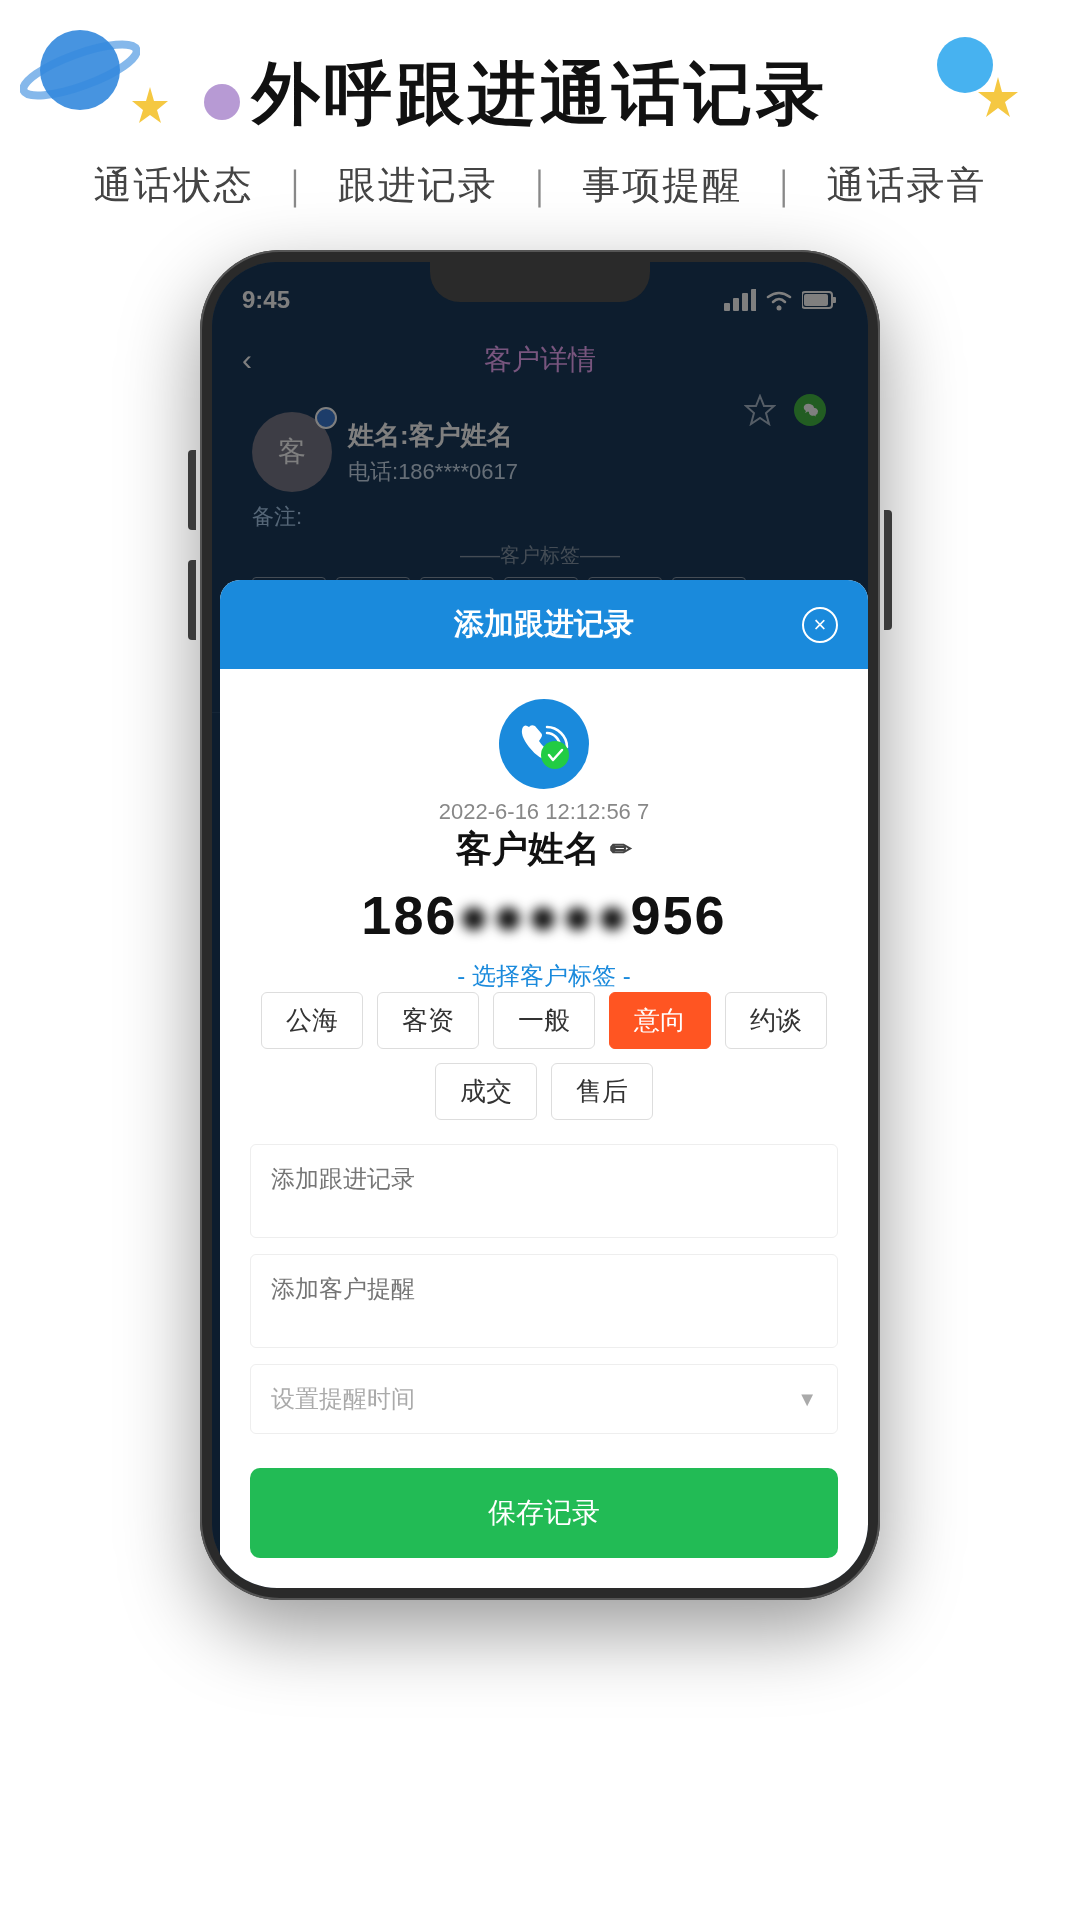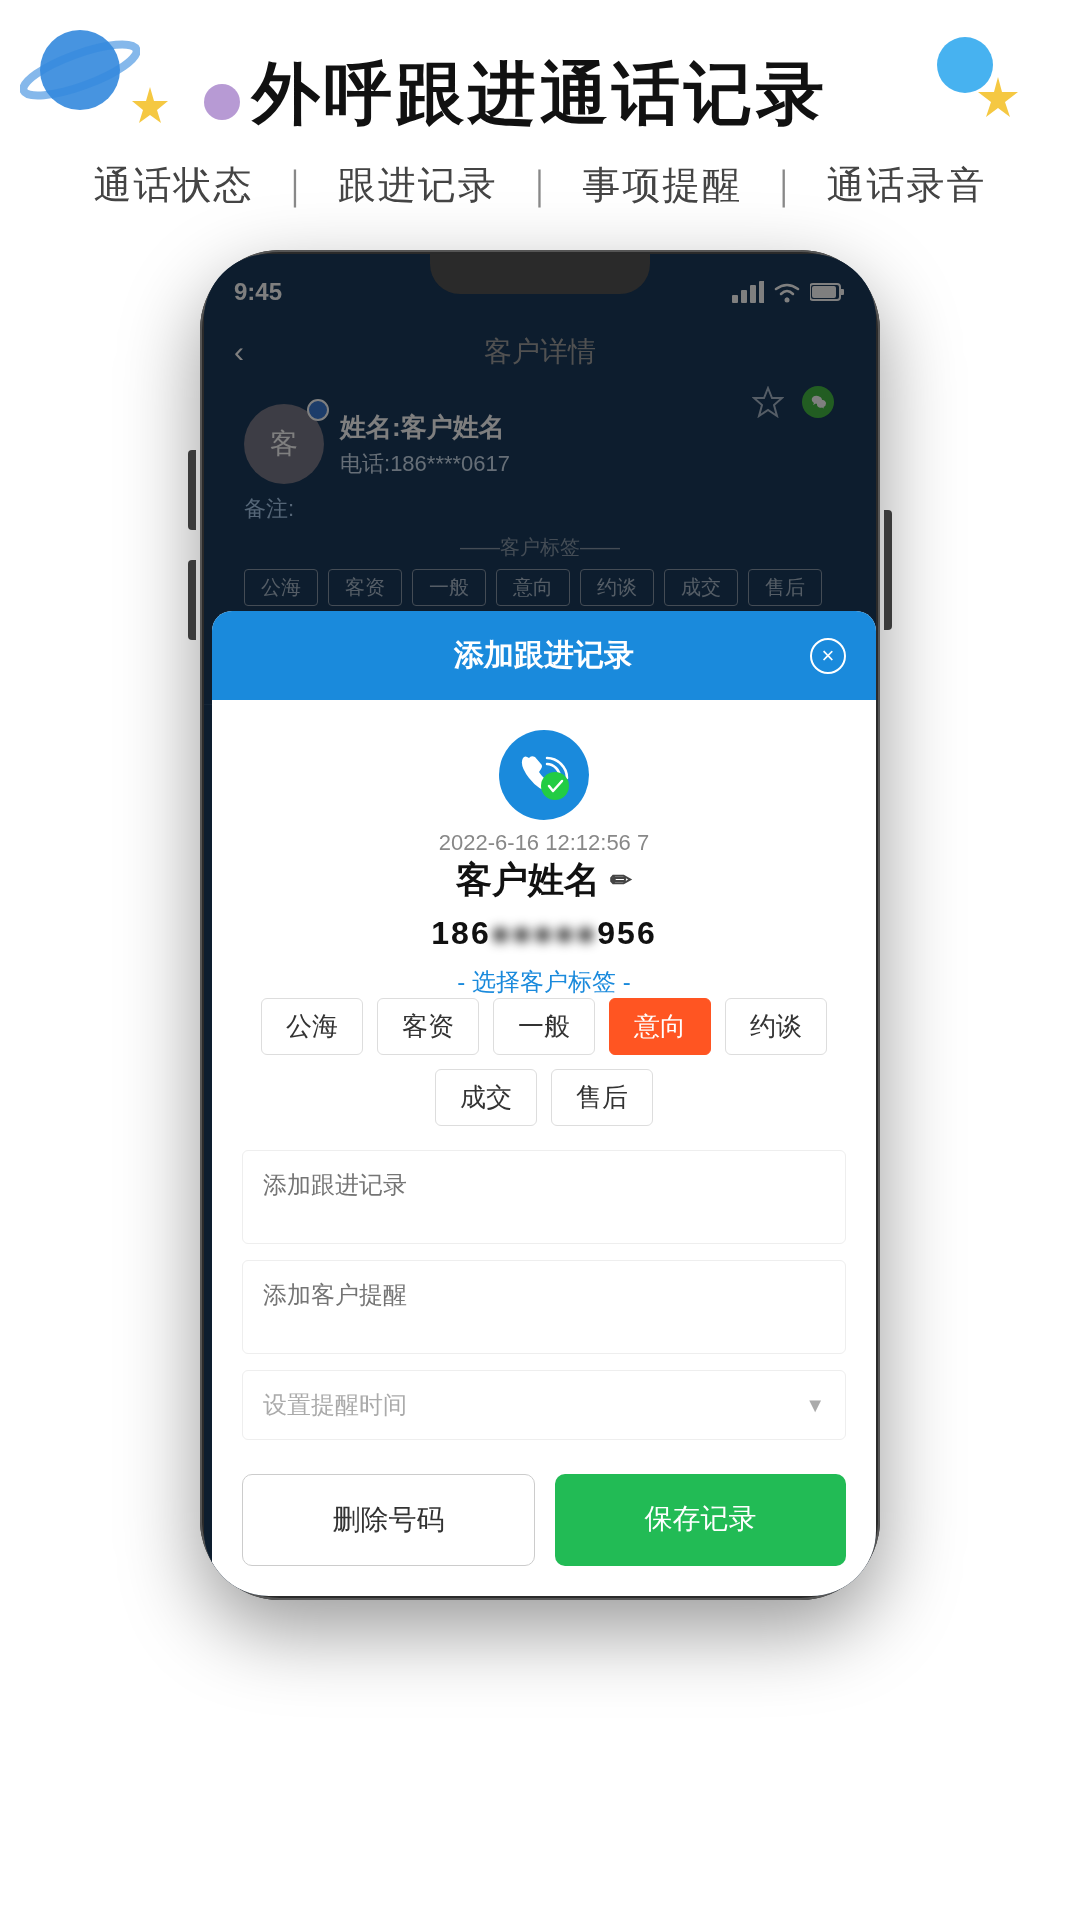--- a/index.html
+++ b/index.html
@@ -87,21 +87,21 @@
       width: 680px;
       height: 1350px;
     }
 
     .phone-frame {
       position: relative;
       width: 100%;
       height: 100%;
       background: #2a2a2a;
       border-radius: 80px;
-      padding: 4px;
+      padding: 12px;
       box-shadow: 0 30px 80px rgba(0,0,0,0.4), inset 0 0 0 2px #555;
     }
 
     .phone-screen {
       width: 100%;
       height: 100%;
       background: #1a3a5c;
       border-radius: 65px;
       overflow: hidden;
       position: relative;
@@ -192,21 +192,21 @@
 
     .app-header-back {
       position: absolute;
       left: 30px;
       font-size: 30px;
       color: white;
     }
 
     .app-header-title {
       font-size: 28px;
-      color: #a3a3a3;
+      color: #f0abfc;
       font-weight: 500;
     }
 
     
     .customer-card {
       position: absolute;
       top: 130px;
       left: 20px;
       right: 20px;
       padding: 20px;
@@ -404,21 +404,21 @@
       gap: 10px;
       margin-bottom: 10px;
     }
 
     .edit-icon {
       font-size: 26px;
       color: #444444;
     }
 
     .modal-phone {
-      font-size: 32px;
+      font-size: 54px;
       font-weight: 700;
       color: #111111;
       letter-spacing: 2px;
       margin-bottom: 14px;
     }
 
     .select-tag-label {
       font-size: 24px;
       color: #1a8adc;
     }
@@ -702,21 +702,20 @@
 
           <textarea class="modal-input" rows="2" style="resize: none;" placeholder="添加跟进记录"></textarea>
           <textarea class="modal-input" rows="2" style="resize: none;" placeholder="添加客户提醒"></textarea>
 
           <div class="modal-select-row">
             <span>设置提醒时间</span>
             <span class="select-arrow">▼</span>
           </div>
 
           <div class="modal-buttons">
-            <div class="btn-delete">删除号码</div>
             <div class="btn-save">保存记录</div>
           </div>
         </div>
       </div>
 
     </div>
   </div>
 </div>
 
 </body></html>

